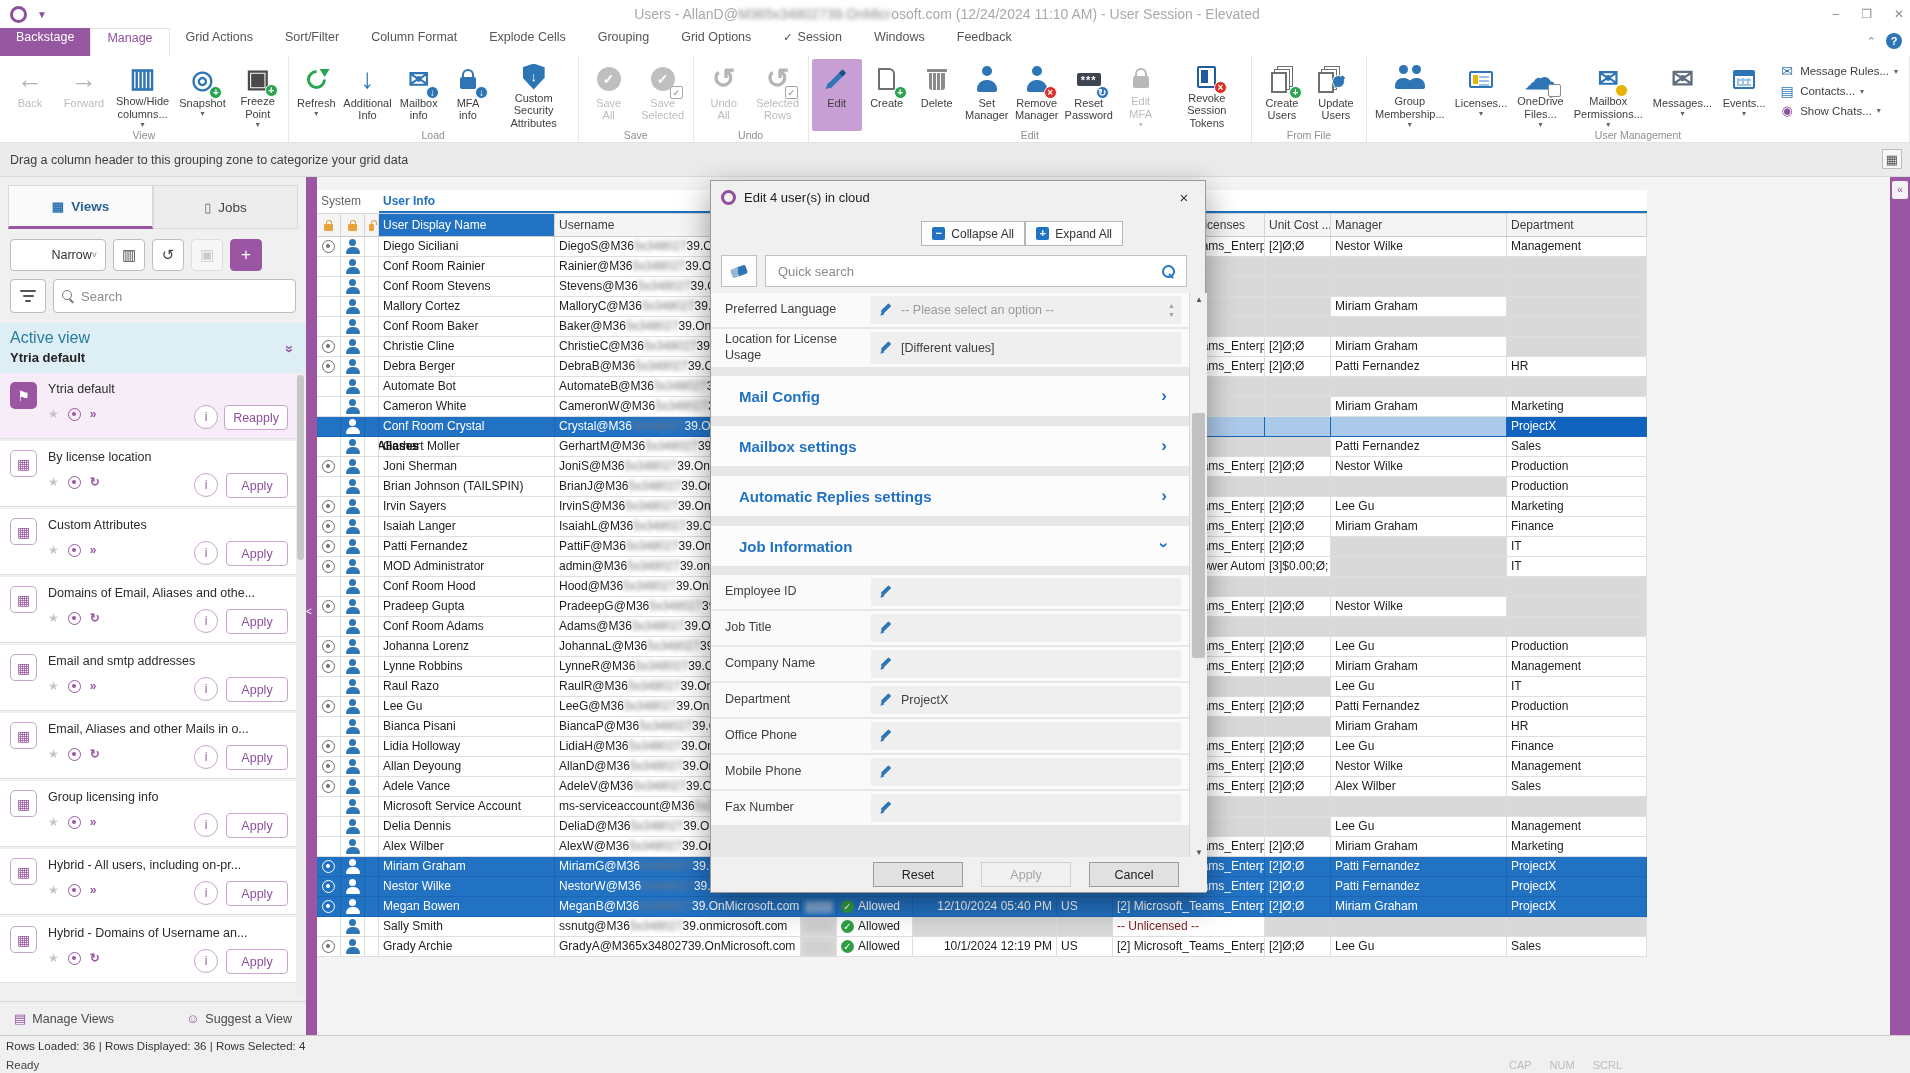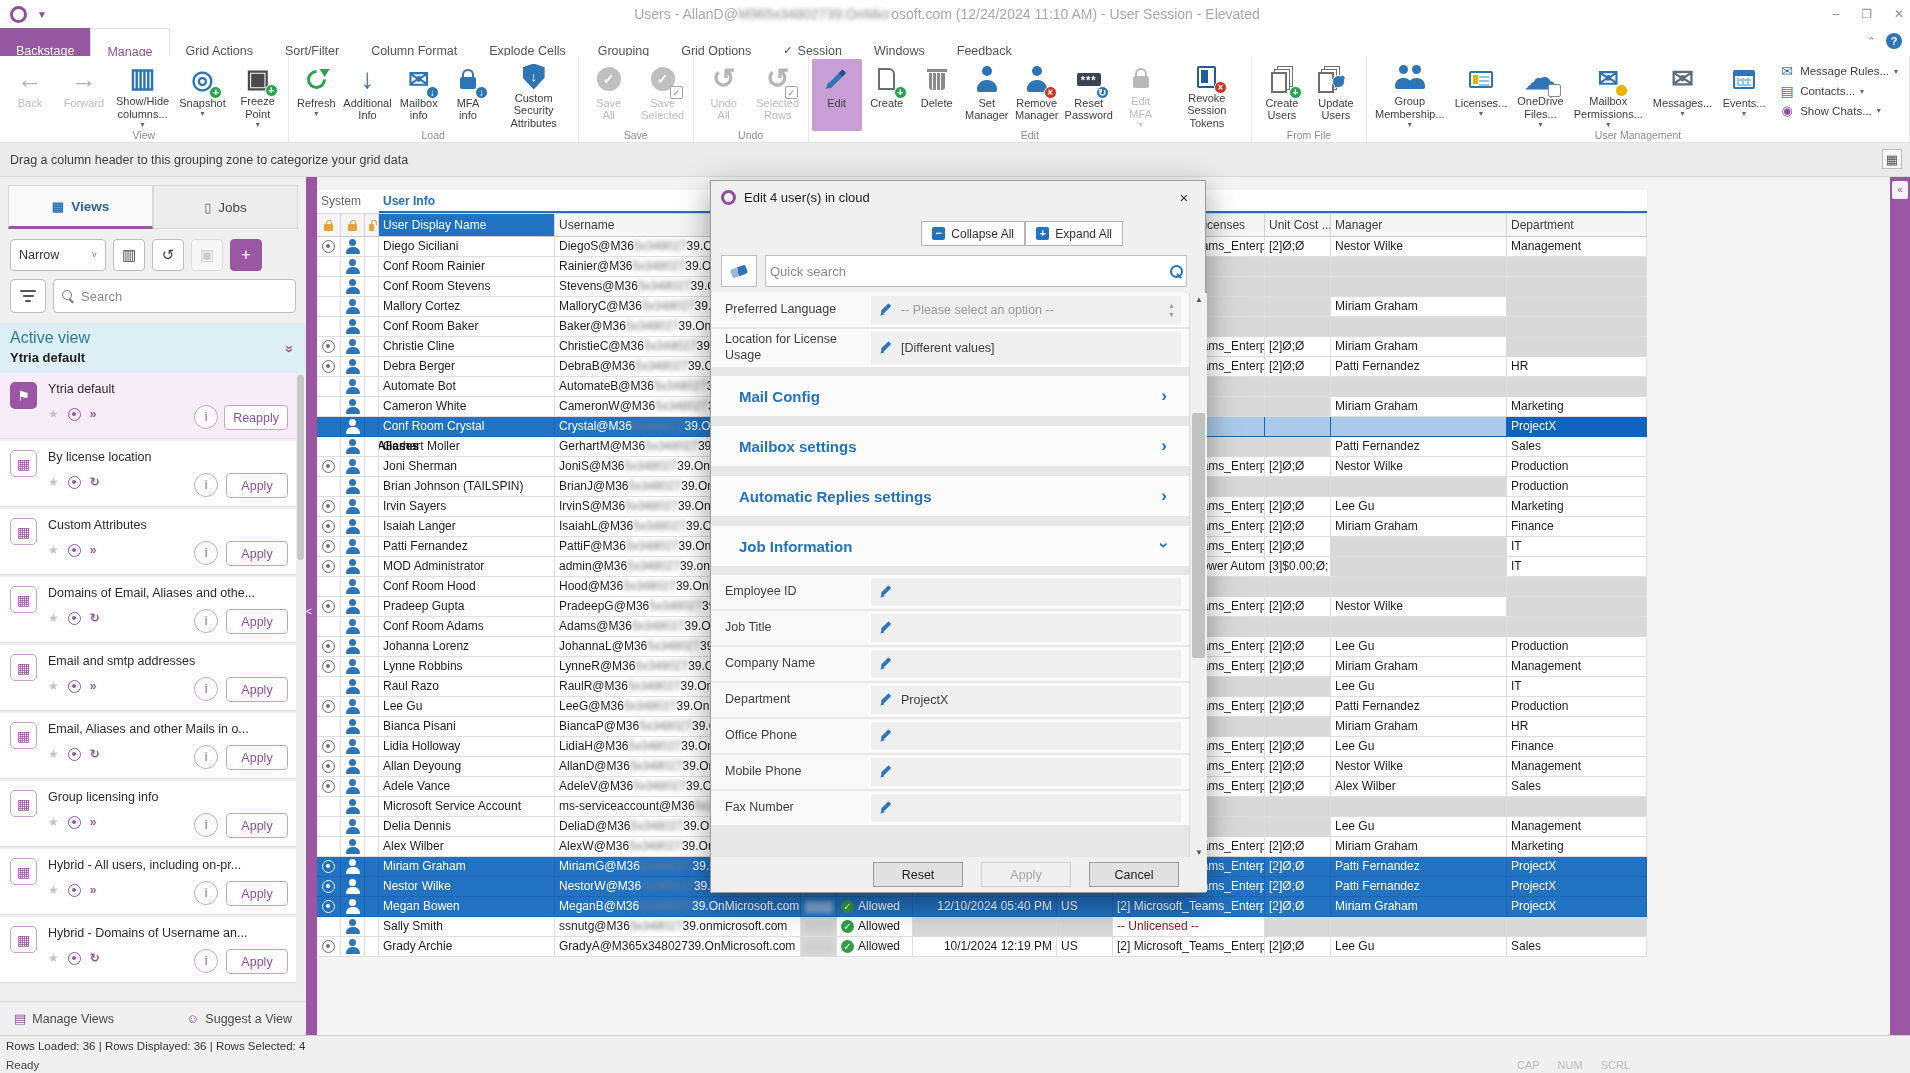--- a/index.html
+++ b/index.html
@@ -12,21 +12,21 @@
   .logo-ring{width:17px;height:17px;border:3px solid #8e4f9e;border-radius:50%;margin-left:10px}
   .qat-caret{color:#8e4f9e;font-size:10px;margin-left:10px}
   #win-title{position:absolute;left:0;right:16px;text-align:center;color:#a9a9a9;font-size:14px;pointer-events:none}
   .blurred{filter:blur(2.3px);color:#777}
   .blurred-soft{filter:blur(2.0px);color:#888}
   #win-btns{position:absolute;right:6px;top:0;height:28px;display:flex;align-items:center;gap:22px;color:#8c8c8c;font-size:12px}
   #win-btns span{cursor:default}
 
   
   #tabs{position:absolute;left:0;top:28px;width:1910px;height:28px;background:#ffffff;display:flex;align-items:stretch}
-  .rtab{padding:16px 16px;display:flex;align-items:flex-start;font-size:12.5px;color:#555;white-space:nowrap}
+  .rtab{padding:16px 16px;display:flex;align-items:flex-end;font-size:12.5px;color:#555;white-space:nowrap}
   .rtab.backstage{background:#9457a0;color:#fff}
   .rtab.active{color:#8e4f9e;background:#fff;border:1px solid #e4e4e4;border-bottom:none}
   .rtab .chk{color:#444;margin-right:5px;font-size:11px}
   #tabs-right{position:absolute;right:8px;top:28px;height:26px;display:flex;align-items:center;gap:10px}
   .collapse-caret{color:#8a8a8a;font-size:11px}
   .help-circle{width:16px;height:16px;border-radius:50%;background:#2e75b6;color:#fff;font-size:11px;font-weight:bold;text-align:center;line-height:16px}
 
   
   #ribbon{position:absolute;left:0;top:56px;width:1910px;height:87px;background:#fff;border-bottom:1px solid #e3e3e3;display:flex;align-items:stretch}
   .rgrp{position:relative;display:flex;align-items:flex-start;padding:3px 3px 14px 3px;border-right:1px solid #e8e8e8}
@@ -88,21 +88,21 @@
   #dragbar{position:absolute;left:0;top:143px;width:1910px;height:34px;background:#ebebeb;border-bottom:1px solid #dadada;display:flex;align-items:center;padding-left:10px;font-size:12.5px;color:#3d3d3d}
   #dragbar-grid-icon{position:absolute;right:8px;top:6px;width:20px;height:20px;border:1px solid #bdbdbd;background:#f7f7f7;color:#555;text-align:center;line-height:19px;font-size:13px}
 
   
   #sidebar{position:absolute;left:0;top:177px;width:306px;height:858px;background:#f0f0f0}
   #sb-tabs{position:absolute;left:8px;top:8px;right:8px;height:44px;display:flex}
   .sb-tab{flex:1;display:flex;align-items:center;justify-content:center;gap:7px;font-size:13.5px;color:#444;background:#ededed;border:1px solid #d9d9d9}
   .sb-tab.active{background:#fafafa;border-bottom:3px solid #9a56a2;color:#2a6496;font-weight:bold}
   .sb-tab .ticon{font-size:13px}
   #sb-toolbar{position:absolute;left:10px;top:62px;right:10px;height:32px;display:flex;gap:7px;align-items:center}
-  #zoom-select{width:96px;height:32px;background:#fff;border:1px solid #bdbdbd;border-radius:4px;display:flex;align-items:center;justify-content:space-between;padding:0 8px;font-size:12.5px;color:#333}
+  #zoom-select{width:96px;height:32px;background:#fff;border:1px solid #bdbdbd;border-radius:4px;display:flex;align-items:center;justify-content:flex-end;padding:0 8px;font-size:12.5px;color:#333}
   .sb-iconbtn{width:32px;height:32px;background:#fff;border:1px solid #bdbdbd;border-radius:4px;display:flex;align-items:center;justify-content:center;font-size:15px;color:#444}
   .sb-iconbtn.dis{color:#ccc;border-color:#dedede;background:#f7f7f7}
   .sb-iconbtn.purple{background:#9a56a2;border-color:#9a56a2;color:#fff;font-size:17px}
   #sb-search-row{position:absolute;left:10px;top:102px;right:10px;height:34px;display:flex;gap:7px}
   #filter-btn{width:36px;height:34px;background:#fff;border:1px solid #bdbdbd;border-radius:4px;display:flex;flex-direction:column;gap:3px;align-items:center;justify-content:center}
   #filter-btn i{display:block;height:2px;background:#555;border-radius:1px}
   #sb-search{flex:1;height:34px;background:#fff;border:1px solid #bdbdbd;border-radius:4px;display:flex;align-items:center;padding:0 8px;gap:7px;color:#8a8a8a;font-size:13px}
   .mag{position:relative;width:12px;height:12px;flex:0 0 auto}
   .mag::before{content:"";position:absolute;top:0;left:0;width:8px;height:8px;border:1.8px solid #777;border-radius:50%}
   .mag::after{content:"";position:absolute;bottom:0;right:0;width:5px;height:1.8px;background:#777;transform:rotate(45deg)}
@@ -180,21 +180,21 @@
   #m-title{position:absolute;left:0;top:0;right:0;height:32px;display:flex;align-items:center;padding:0 10px;font-size:13px;color:#1d1d1d}
   #m-title .mring{width:15px;height:15px;border:3px solid #8e4f9e;border-radius:50%;margin-right:8px}
   #m-close{position:absolute;right:10px;top:6px;width:22px;height:22px;text-align:center;line-height:22px;font-size:15px;color:#333}
   .m-topbtn{position:absolute;top:40px;height:25px;background:#fdfdfd;border:1px solid #b5b5b5;display:flex;align-items:center;gap:6px;padding:0 10px;font-size:12px;color:#333}
   #btn-collapse{right:180px}
   #btn-expand{right:82px}
   .sqic{width:13px;height:13px;background:#2272c4;color:#fff;font-size:11px;line-height:12px;text-align:center;font-weight:bold;border-radius:2px}
   #m-search{position:absolute;left:10px;top:74px;right:18px;height:32px;display:flex;gap:8px}
   #m-eraser{width:36px;height:32px;background:#fdfdfd;border:1px solid #c0c0c0;display:flex;align-items:center;justify-content:center}
   .eraser{width:16px;height:9px;background:linear-gradient(100deg,#9ab6d6 0 45%,#2e75b6 45%);transform:rotate(-20deg);border-radius:2px}
-  #m-qs{flex:1;height:32px;background:#fff;border:1px solid #c0c0c0;display:flex;align-items:center;padding:0 4px;gap:8px}
+  #m-qs{flex:1;height:32px;background:#fff;border:1px solid #c0c0c0;display:flex;align-items:center;padding:0 12px;gap:8px}
   #m-qs .ph{flex:1;color:#8a8a8a;font-size:13px}
   .mag.blue::before{border-color:#2272c4;width:9px;height:9px;border-width:2px}
   .mag.blue::after{background:#2272c4;width:6px;height:2.2px}
   #m-body{position:absolute;left:0;top:112px;width:478px;height:566px;background:#e7e7e7;overflow:hidden}
   #m-scroll{position:absolute;left:478px;top:112px;width:18px;height:566px;background:#f0f0f0;border-left:1px solid #d9d9d9}
   #m-scroll .arr{position:absolute;left:0;width:18px;text-align:center;font-size:8px;color:#555}
   #m-scroll .thumb{position:absolute;left:2px;width:13px;top:120px;height:245px;background:#c1c1c1;border-radius:2px}
   .m-field{position:relative;background:#fafafa;margin-bottom:2px}
   .m-field .flabel{position:absolute;left:14px;top:50%;transform:translateY(-50%);width:142px;font-size:12.5px;color:#3f3f3f;line-height:1.25}
   .m-field .fctrl{position:absolute;left:160px;right:8px;top:3px;bottom:3px;background:#efefef;display:flex;align-items:center;padding:0 8px;gap:9px}
@@ -209,21 +209,21 @@
   .m-section .schev{position:absolute;right:22px;top:50%;transform:translateY(-50%);color:#2272c4;font-size:17px;font-weight:bold}
   .m-section .schev.collapsed{transform:translateY(-50%) rotate(0deg)}
   .m-section .schev.expanded{transform:translateY(-55%) rotate(90deg)}
   #m-btns{position:absolute;left:0;bottom:0;width:496px;height:35px;display:flex;align-items:center;justify-content:flex-end;gap:18px;padding-right:28px;background:#f0f0f0}
   .m-btn{min-width:90px;height:25px;display:flex;align-items:center;justify-content:center;font-size:12.5px;background:#e1e1e1;border:1px solid #9c9c9c;color:#222}
   .m-btn.dis{background:#f0f0f0;border-color:#cfcfcf;color:#a5a5a5}
 
   
   #status1{position:absolute;left:0;top:1035px;width:1910px;height:21px;background:#f0f0f0;border-top:1px solid #cdcdcd;display:flex;align-items:center;padding-left:6px;font-size:11.5px;color:#333}
   #status2{position:absolute;left:0;top:1056px;width:1910px;height:17px;background:#f0f0f0;display:flex;align-items:center;padding-left:6px;font-size:11.5px;color:#444}
-  #status-keys{position:absolute;right:280px;top:0;height:17px;display:flex;gap:18px;color:#bcbcbc;font-size:11px;align-items:center}
+  #status-keys{position:absolute;right:288px;top:0;height:17px;display:flex;gap:18px;color:#bcbcbc;font-size:11px;align-items:center}
 </style>
 </head>
 <body>
 
 <div id="app">
 
   <div id="titlebar">
     <span class="logo-ring"></span>
     <span class="qat-caret">▼</span>
     <div id="win-title">

